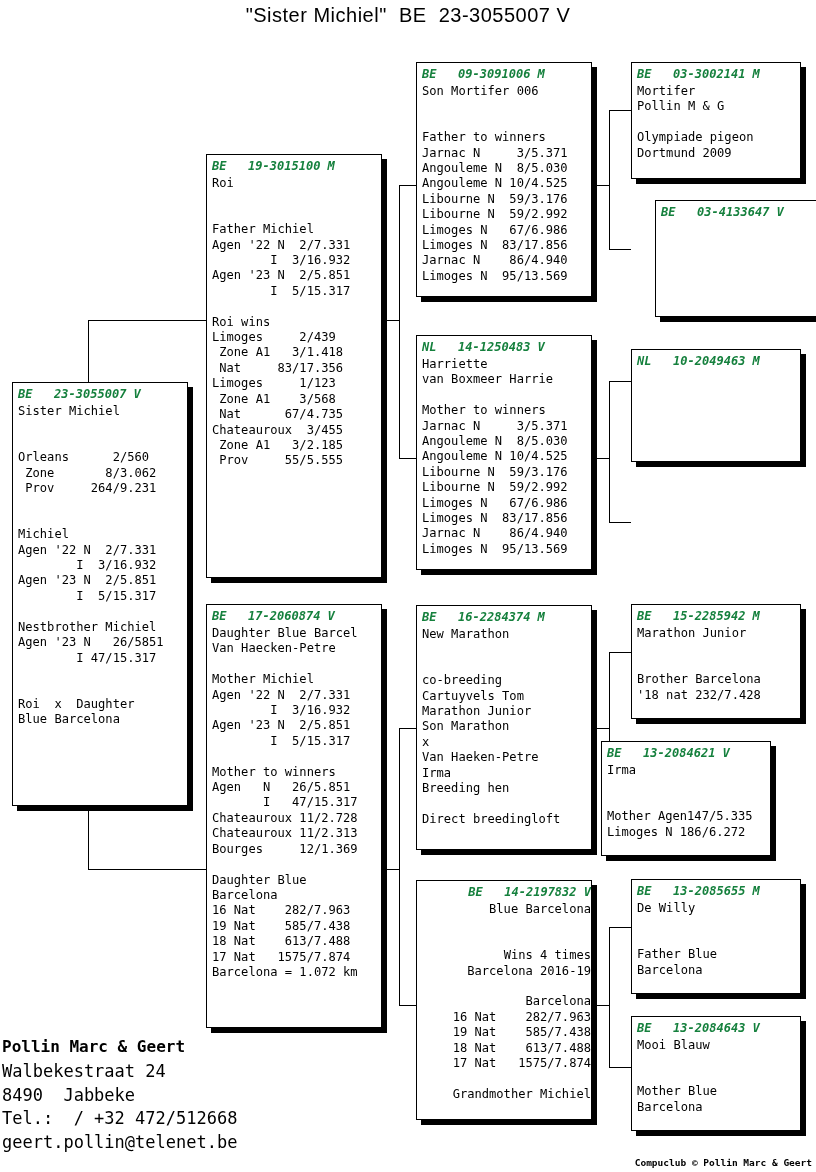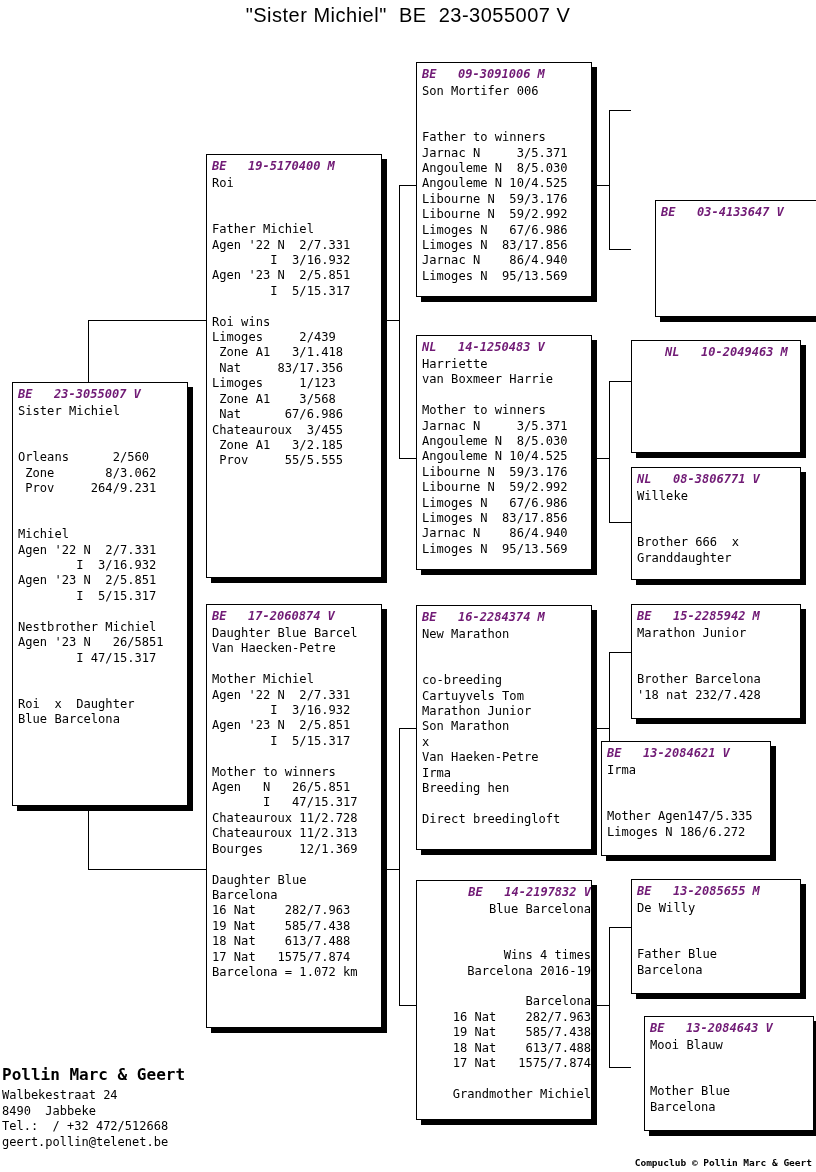--- a/index.html
+++ b/index.html
@@ -37,21 +37,21 @@
     box-shadow: 5px 5px 0 0 #000000;
     padding: 3px 0 0 0;
     overflow: hidden;
     z-index: 5;
   }
   .card .ring {
     font-family: "DejaVu Sans Mono", "Liberation Mono", monospace;
     font-size: 12px;
     font-weight: bold;
     font-style: italic;
-    color: #701a75;
+    color: #15803d;
     white-space: pre;
     padding: 1px 0 2px 5px;
     line-height: 15px;
   }
   .card .body {
     font-family: "DejaVu Sans Mono", "Liberation Mono", monospace;
     font-size: 12.1px;
     line-height: 15.4px;
     color: #000;
     white-space: pre;
@@ -77,24 +77,25 @@
   .footer .brand {
     font-family: "DejaVu Sans Mono", "Liberation Mono", monospace;
     font-size: 16px;
     font-weight: bold;
     color: #000;
     white-space: pre;
     margin-bottom: 4px;
   }
   .footer .line {
     font-family: "DejaVu Sans Mono", "Liberation Mono", monospace;
-    font-size: 12px;
+    font-size: 17px;
     line-height: 15.4px;
     color: #000;
     white-space: pre;
+    margin-top: 8px;
   }
   .copyright {
     position: absolute;
     right: 4px;
     bottom: 4px;
     font-family: "DejaVu Sans Mono", "Liberation Mono", monospace;
     font-size: 9.5px;
     font-weight: bold;
     color: #000;
     white-space: pre;
@@ -169,37 +170,37 @@
 Nestbrother Michiel
 Agen '23 N   26/5851
         I 47/15.317
 
 
 Roi  x  Daughter
 Blue Barcelona</div>
   </div>
 
   <div class="card" style="left:206px; top:154px; width:176px; height:424px;">
-    <div class="ring">BE   19-5170400 M</div>
+    <div class="ring">BE   19-3015100 M</div>
     <div class="body">Roi
 
 
 Father Michiel
 Agen '22 N  2/7.331
         I  3/16.932
 Agen '23 N  2/5.851
         I  5/15.317
 
 Roi wins
 Limoges     2/439
  Zone A1   3/1.418
  Nat     83/17.356
 Limoges     1/123
  Zone A1    3/568
- Nat      67/6.986
+ Nat      67/4.735
 Chateauroux  3/455
  Zone A1   3/2.185
  Prov     55/5.555</div>
   </div>
 
   <div class="card" style="left:206px; top:604px; width:176px; height:424px;">
     <div class="ring">BE   17-2060874 V</div>
     <div class="body">Daughter Blue Barcel
 Van Haecken-Petre
 
@@ -286,37 +287,37 @@
 
 Barcelona
 16 Nat    282/7.963
 19 Nat    585/7.438
 18 Nat    613/7.488
 17 Nat   1575/7.874
 
 Grandmother Michiel</div>
   </div>
 
+  <div class="card" style="left:631px; top:62px; width:170px; height:117px;">
+    <div class="ring">BE   03-3002141 M</div>
+    <div class="body">Mortifer
+Pollin M &amp; G
+
+Olympiade pigeon
+Dortmund 2009</div>
+  </div>
 
   <div class="card" style="left:655px; top:200px; width:170px; height:117px;">
     <div class="ring">BE   03-4133647 V</div>
   </div>
 
-  <div class="card" style="left:631px; top:340px; width:170px; height:113px;padding-left:28px;">
+  <div class="card" style="left:631px; top:349px; width:170px; height:113px;">
     <div class="ring">NL   10-2049463 M</div>
   </div>
 
-  <div class="card" style="left:631px; top:467px; width:170px; height:113px;">
-    <div class="ring">NL   08-3806771 V</div>
-    <div class="body">Willeke
-
-
-Brother 666  x
-Granddaughter</div>
-  </div>
 
   <div class="card" style="left:631px; top:604px; width:170px; height:115px;">
     <div class="ring">BE   15-2285942 M</div>
     <div class="body">Marathon Junior
 
 
 Brother Barcelona
 '18 nat 232/7.428</div>
   </div>
 
@@ -331,21 +332,21 @@
 
   <div class="card" style="left:631px; top:879px; width:170px; height:115px;">
     <div class="ring">BE   13-2085655 M</div>
     <div class="body">De Willy
 
 
 Father Blue
 Barcelona</div>
   </div>
 
-  <div class="card" style="left:644px; top:1016px; width:170px; height:115px;">
+  <div class="card" style="left:631px; top:1016px; width:170px; height:115px;">
     <div class="ring">BE   13-2084643 V</div>
     <div class="body">Mooi Blauw
 
 
 Mother Blue
 Barcelona</div>
   </div>
 
   <div class="footer">
     <div class="brand">Pollin Marc &amp; Geert</div>

